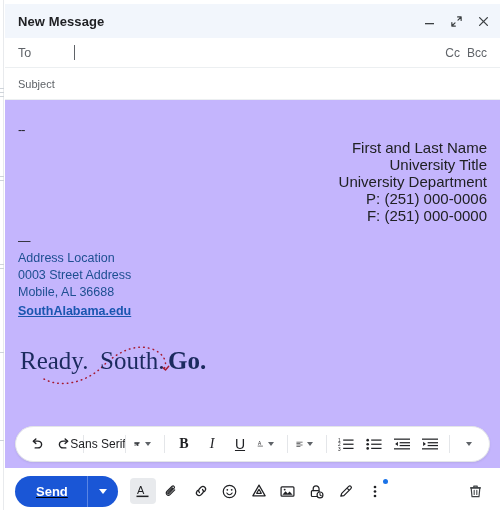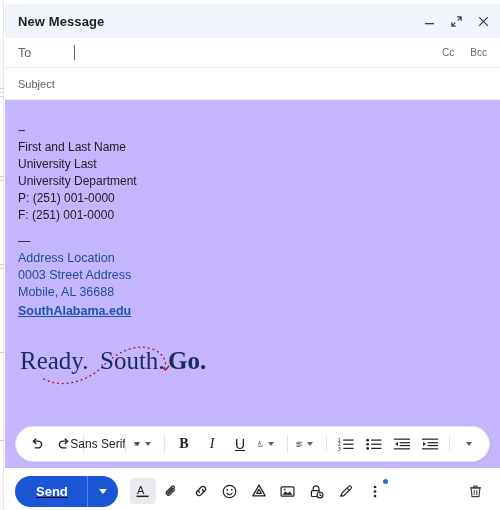--- a/index.html
+++ b/index.html
@@ -103,47 +103,47 @@
     display: inline-block;
     width: 1px;
     height: 15px;
     background: #5f6368;
   }
   .ccbcc {
     display: flex;
     gap: 7px;
   }
   .ccbcc span {
-    font-size: 10px;
+    font-size: 12px;
     color: #5f6368;
     cursor: pointer;
-    margin-left: 9px;
   }
   .subject-row {
     height: 32px;
     border-bottom: 1px solid #eceff1;
   }
   .subject-placeholder {
     font-size: 11px;
     color: #5f6368;
   }
 
   
   .cw-body {
     flex: 1 1 auto;
     padding: 22px 13px 0 13px;
     box-sizing: border-box;
     overflow: hidden;
     position: relative;
   }
   .sig-line {
-    font-size: 12px;
+    font-size: 15px;
     line-height: 17px;
     color: #202124;
     white-space: pre;
+    text-align: right;
   }
   .sig-dashes {
     font-size: 12.5px;
     line-height: 17px;
     color: #202124;
     letter-spacing: -1px;
   }
   .sig-blue {
     font-size: 12.5px;
     line-height: 17px;
@@ -347,24 +347,24 @@
     </div>
   </div>
 
   <div class="field-row subject-row">
     <span class="subject-placeholder">Subject</span>
   </div>
 
   <div class="cw-body">
     <div class="sig-dashes">--</div>
     <div class="sig-line">First and Last Name</div>
-    <div class="sig-line">University Last</div>
+    <div class="sig-line">University Title</div>
     <div class="sig-line">University Department</div>
-    <div class="sig-line">P: (251) 001-0000</div>
-    <div class="sig-line">F: (251) 001-0000</div>
+    <div class="sig-line">P: (251) 000-0006</div>
+    <div class="sig-line">F: (251) 000-0000</div>
     <div class="sig-emdash sig-gap-top">—</div>
     <div class="sig-blue">Address Location</div>
     <div class="sig-blue">0003 Street Address</div>
     <div class="sig-blue">Mobile, AL 36688</div>
     <div><a class="sig-link">SouthAlabama.edu</a></div>
 
     <div class="logo-wrap">
       <svg width="190" height="52" viewBox="0 0 190 52">
 
         <path d="M26 46 C 44 56, 70 48, 84 34 C 98 20, 116 10, 134 16 C 146 20, 150 30, 146 36" fill="none" stroke="#a6192e" stroke-width="1.5" stroke-linecap="round" stroke-dasharray="0.6 4.2"></path>

